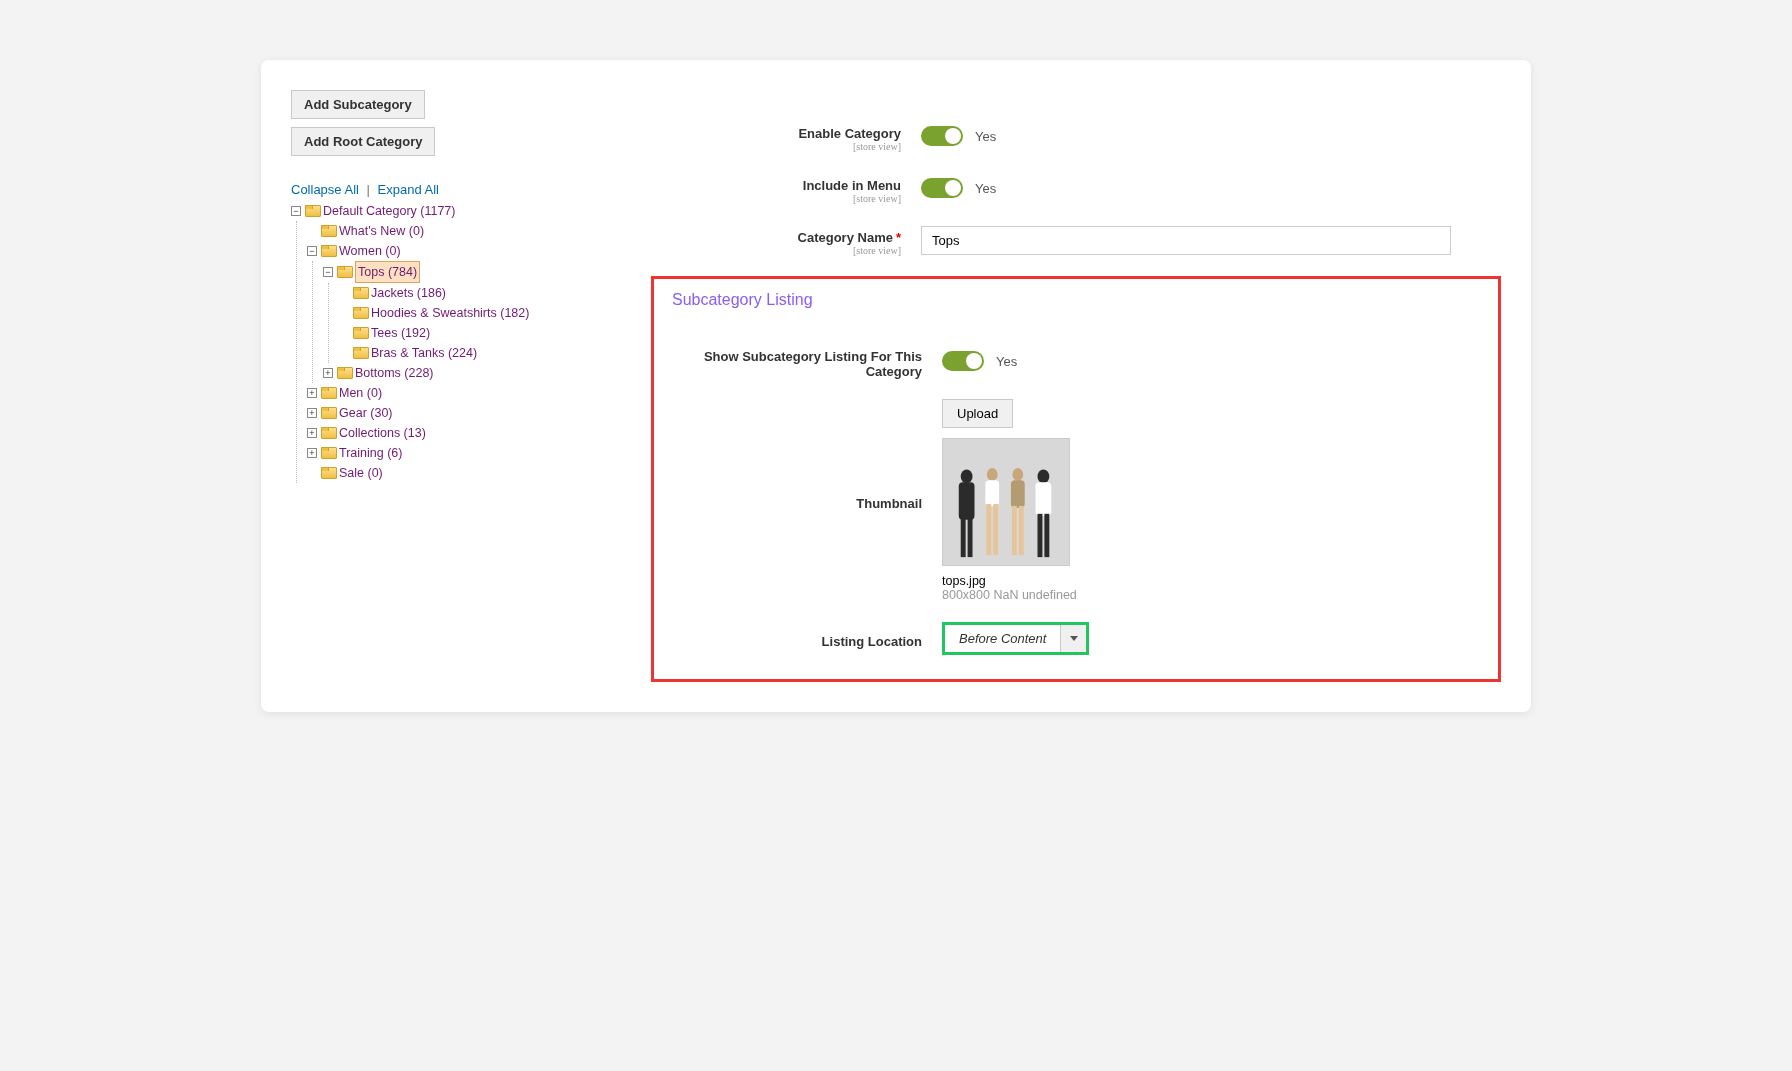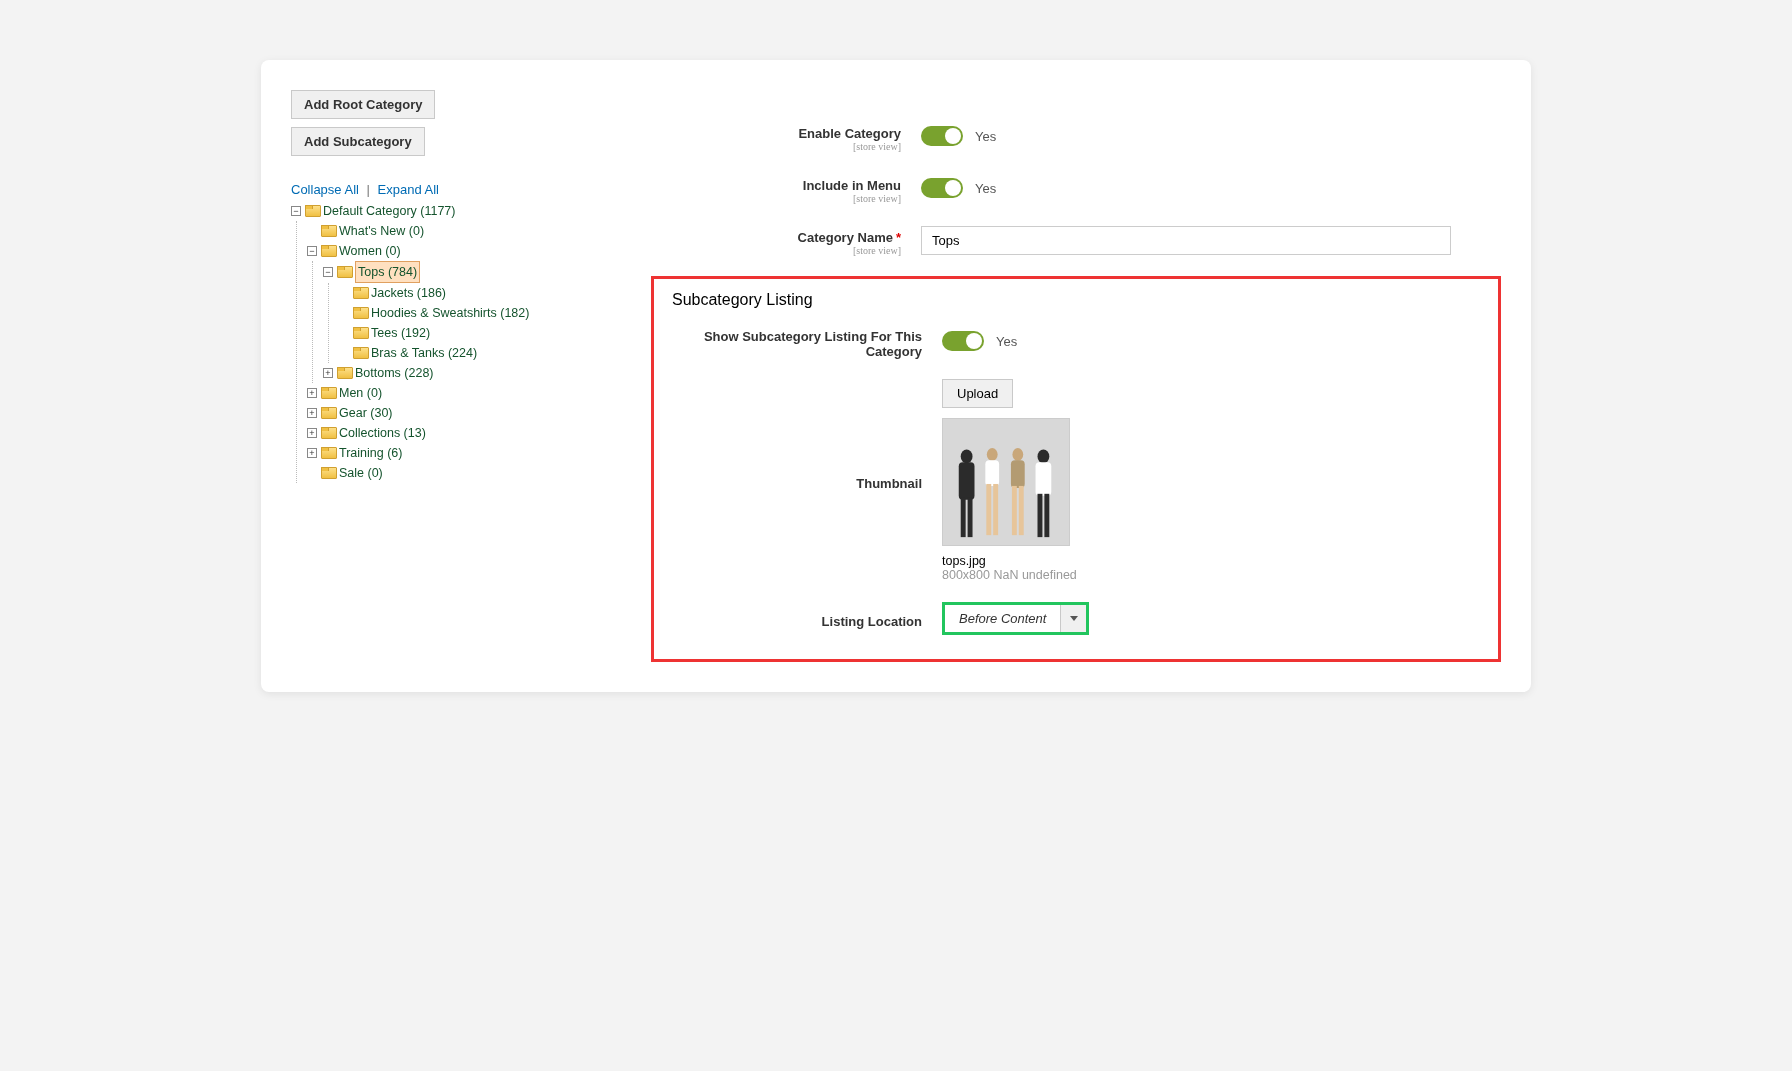--- a/index.html
+++ b/index.html
@@ -86,21 +86,21 @@
 .folder-icon::after {
   content: '';
   position: absolute;
   left: 0; top: 0;
   width: 6px; height: 3px;
   background: #f0c043;
   border: 1px solid #d0a030;
   border-bottom: none;
   border-radius: 1px 1px 0 0;
 }
-.tree-label { color: #14532d; }
+.tree-label { color: #701a75; }
 .selected-node {
   background: #ffe0c0;
   border: 1px solid #e0a060;
   padding: 0 2px;
 }
 .tree ul.children { border-left: 1px dotted #bbb; margin-left: 5px; padding-left: 10px; }
 
 .form-row {
   display: flex;
   margin-bottom: 20px;
@@ -146,22 +146,22 @@
 }
 
 .section-highlight {
   border: 3px solid #e33;
   padding: 12px 18px 24px 18px;
   margin-top: 10px;
 }
 .section-title {
   font-size: 16px;
   font-weight: 400;
-  color: #000000;
-  margin-bottom: 14px;
+  color: #8b5cf6;
+  margin-bottom: 34px;
 }
 
 .upload-btn {
   background: #f0f0f0;
   border: 1px solid #c9c9c9;
   padding: 6px 14px;
   font-size: 13px;
   cursor: pointer;
 }
 .thumb-preview {
@@ -204,24 +204,24 @@
 
 .people { width: 100%; height: 100%; }
 </style>
 </head>
 <body>
 
 <div class="card">
 
   <div class="left-col">
     <div>
+      <button class="btn">Add Subcategory</button>
+    </div>
+    <div>
       <button class="btn">Add Root Category</button>
-    </div>
-    <div>
-      <button class="btn">Add Subcategory</button>
     </div>
 
     <div class="tree-controls">
       <a>Collapse All</a>
       <span class="sep">|</span>
       <a>Expand All</a>
     </div>
 
     <div class="tree">
       <ul>

